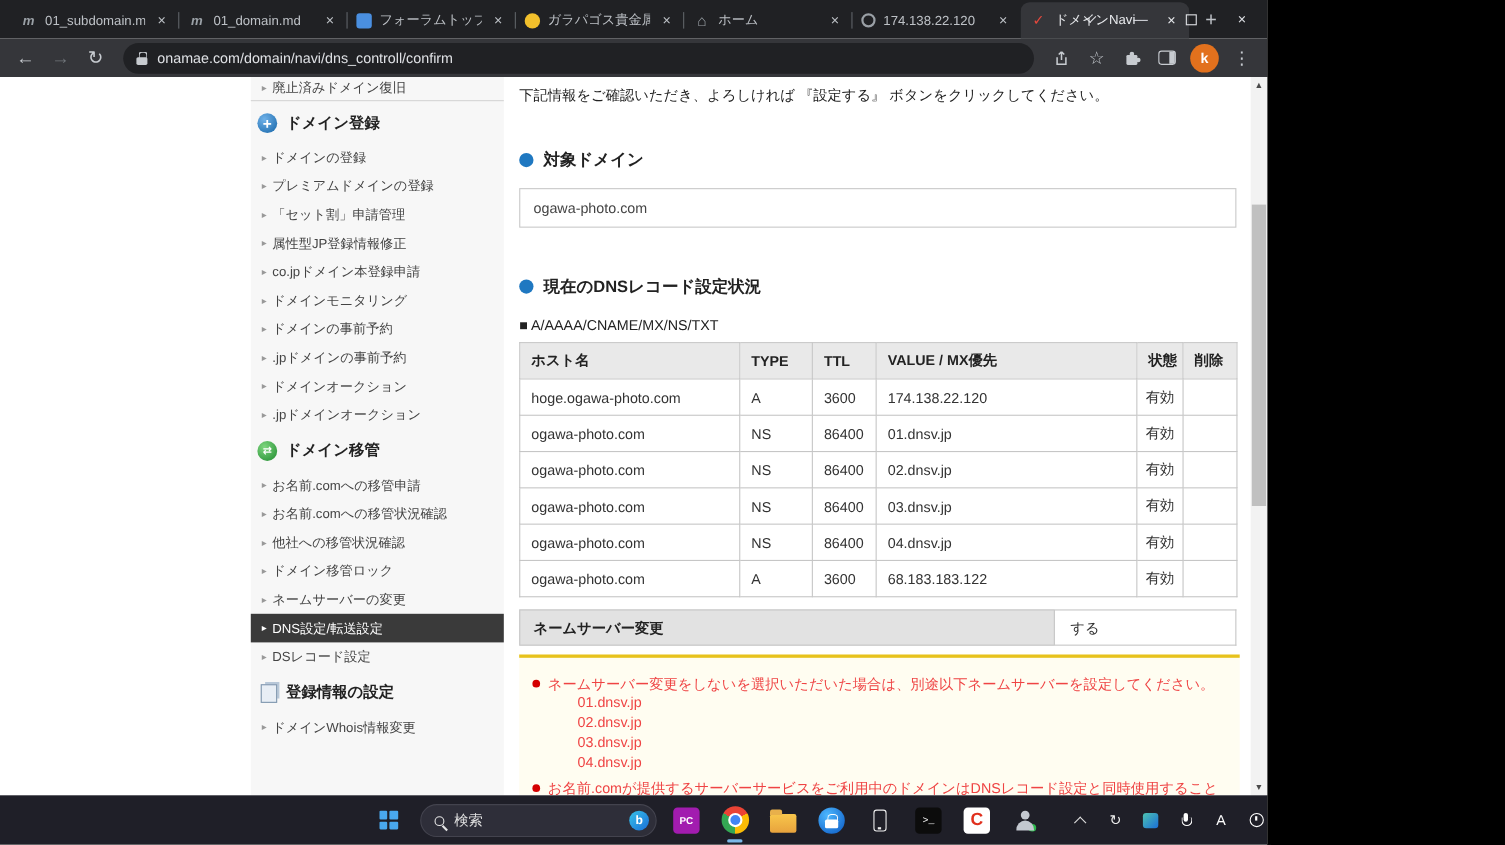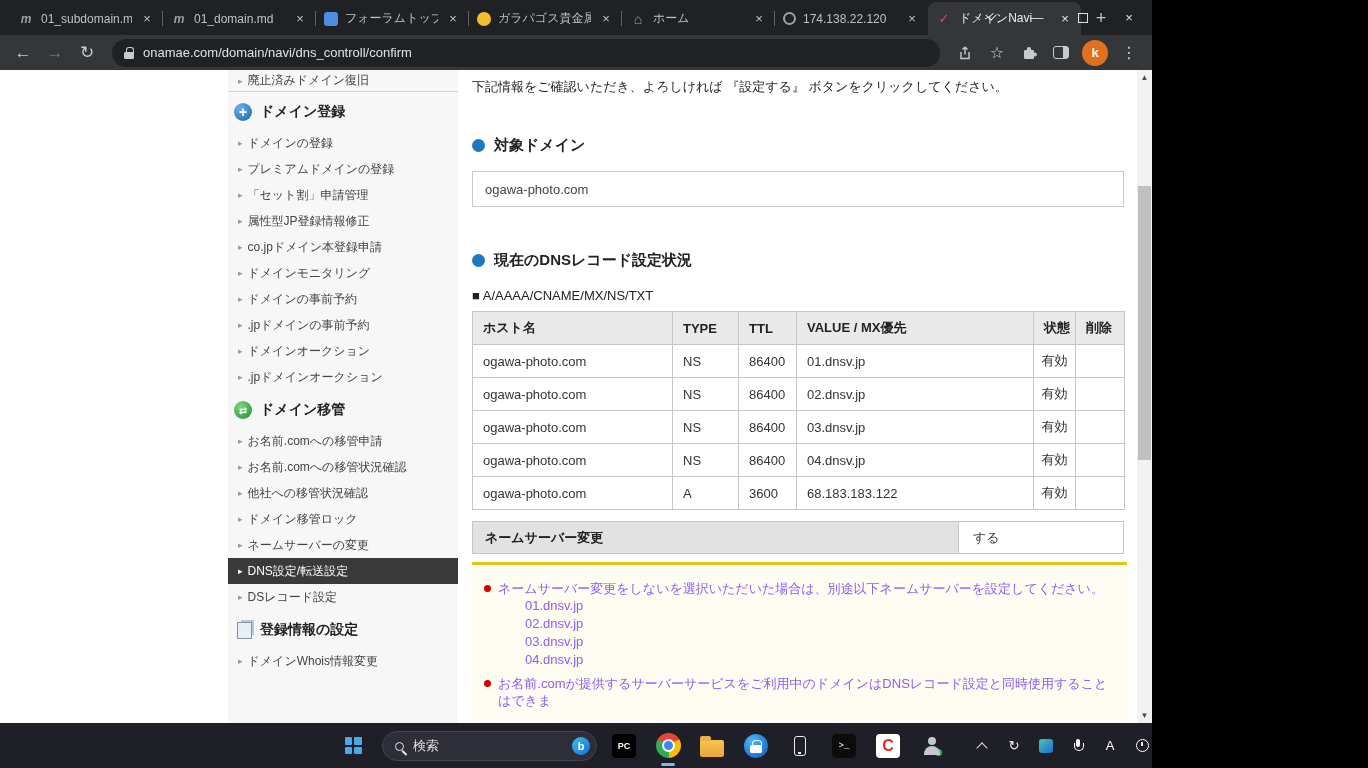--- a/index.html
+++ b/index.html
@@ -75,37 +75,37 @@
   .domain-box { margin-top:16px; width:652px; height:36px; border:1px solid #c9c9c9; display:flex; align-items:center; padding-left:12px; font-size:13px; color:#444; }
   .subtitle { margin-top:18px; font-size:13px; }
   table { margin-top:8px; border-collapse:collapse; table-layout:fixed; width:652px; font-size:13px; color:#333; }
   th,td { border:1px solid #c6c6c6; height:33px; padding:0 10px; text-align:left; font-weight:normal; overflow:hidden; white-space:nowrap; }
   thead th { background:#e9e9e9; font-weight:bold; color:#222; }
   col.c0{width:200px} col.c1{width:66px} col.c2{width:58px} col.c3{width:237px} col.c4{width:42px} col.c5{width:49px}
   td.c-status { text-align:center; padding:0 2px; }
   .ns-row { margin-top:11px; display:flex; width:652px; height:33px; font-size:13px; }
   .ns-label { width:487px; background:#e2e2e2; border:1px solid #c6c6c6; display:flex; align-items:center; padding-left:12px; font-weight:bold; color:#222; }
   .ns-value { flex:1; border:1px solid #c6c6c6; border-left:none; display:flex; align-items:center; padding-left:14px; color:#333; }
-  .notice { margin-top:8px; width:655px; border-top:3px solid #e7c21c; background:#fffdf1; padding:15px 10px 10px 12px; font-size:13px; color:#8b5cf6; }
+  .notice { margin-top:8px; width:655px; border-top:3px solid #e7c21c; background:#fffdf1; padding:15px 10px 10px 12px; font-size:13px; color:#ef4444; }
   .notice-line { display:flex; align-items:flex-start; gap:7px; line-height:17px; }
   .notice-line.second { margin-top:6px; }
   .rdot { flex:0 0 7px; width:7px; height:7px; border-radius:50%; background:#d40000; margin-top:5px; }
   .ns-list { margin-left:41px; line-height:18px; }
 
   
   .taskbar { position:absolute; top:723px; left:0; width:100%; height:45px; background:#1f1f28; }
   .tb { position:absolute; top:0; height:45px; display:flex; align-items:center; justify-content:center; }
   .win { width:17px; height:17px; display:grid; grid-template-columns:1fr 1fr; gap:2px; }
   .win span { background:#49a8ee; border-radius:1px; }
   .searchbox { position:absolute; left:382px; top:8px; width:215px; height:30px; background:#2e2e39; border:1px solid #43434e; border-radius:15px; display:flex; align-items:center; padding:0 6px 0 12px; gap:9px; color:#e0e0e0; font-size:13px; }
   .mag { width:9px; height:9px; border:1.6px solid #e4e4e4; border-radius:50%; position:relative; flex:0 0 9px; }
   .mag::after { content:""; position:absolute; left:7px; top:7px; width:6px; height:1.6px; background:#e4e4e4; transform:rotate(45deg); transform-origin:0 0; }
   .search-label { flex:1; }
   .bing { width:18px; height:18px; border-radius:50%; background:linear-gradient(135deg,#37c2e8,#1a6ed8); color:#fff; font-size:11px; font-weight:bold; display:flex; align-items:center; justify-content:center; }
-  .pc-ic { width:24px; height:24px; background:#000000; border-radius:4px; color:#fff; font-size:9px; font-weight:bold; display:flex; align-items:center; justify-content:center; }
+  .pc-ic { width:24px; height:24px; background:#a21caf; border-radius:4px; color:#fff; font-size:9px; font-weight:bold; display:flex; align-items:center; justify-content:center; }
   .chrome { position:relative; width:25px; height:25px; border-radius:50%; background:conic-gradient(from -60deg,#ea4335 0 120deg,#fbbc05 120deg 240deg,#34a853 240deg 360deg); }
   .chrome::before { content:""; position:absolute; left:6px; top:6px; width:13px; height:13px; border-radius:50%; background:#fff; }
   .chrome::after { content:""; position:absolute; left:8px; top:8px; width:9px; height:9px; border-radius:50%; background:#4285f4; }
   .chrome-underline { position:absolute; bottom:2px; left:50%; transform:translateX(-50%); width:14px; height:3px; border-radius:2px; background:#7ab8e8; }
   .folder { position:relative; width:24px; height:17px; background:linear-gradient(#f8c64b,#e8a33d); border-radius:2px; margin-top:5px; }
   .folder::before { content:""; position:absolute; top:-4px; left:0; width:11px; height:5px; background:#e8b04b; border-radius:2px 2px 0 0; }
   .lockapp { position:relative; width:24px; height:24px; border-radius:50%; background:radial-gradient(circle at 35% 30%,#4db8ff,#0a57c2); }
   .lockapp::before { content:""; position:absolute; left:8px; top:6px; width:8px; height:6px; border:1.6px solid #fff; border-bottom:none; border-radius:4px 4px 0 0; }
   .lockapp::after { content:""; position:absolute; left:6px; top:11px; width:12px; height:8px; background:#fff; border-radius:1.5px; }
   .phone-ic { width:12px; height:20px; border:1.6px solid #eee; border-radius:3px; position:relative; }
@@ -347,20 +347,28 @@
             <th>ホスト名</th>
             <th>TYPE</th>
             <th>TTL</th>
             <th>VALUE / MX優先</th>
             <th>状態</th>
             <th>削除</th>
           </tr>
         </thead>
         <tbody>
           <tr>
+            <td>hoge.ogawa-photo.com</td>
+            <td>A</td>
+            <td>3600</td>
+            <td>174.138.22.120</td>
+            <td class="c-status">有効</td>
+            <td></td>
+          </tr>
+          <tr>
             <td>ogawa-photo.com</td>
             <td>NS</td>
             <td>86400</td>
             <td>01.dnsv.jp</td>
             <td class="c-status">有効</td>
             <td></td>
           </tr>
           <tr>
             <td>ogawa-photo.com</td>
             <td>NS</td>

